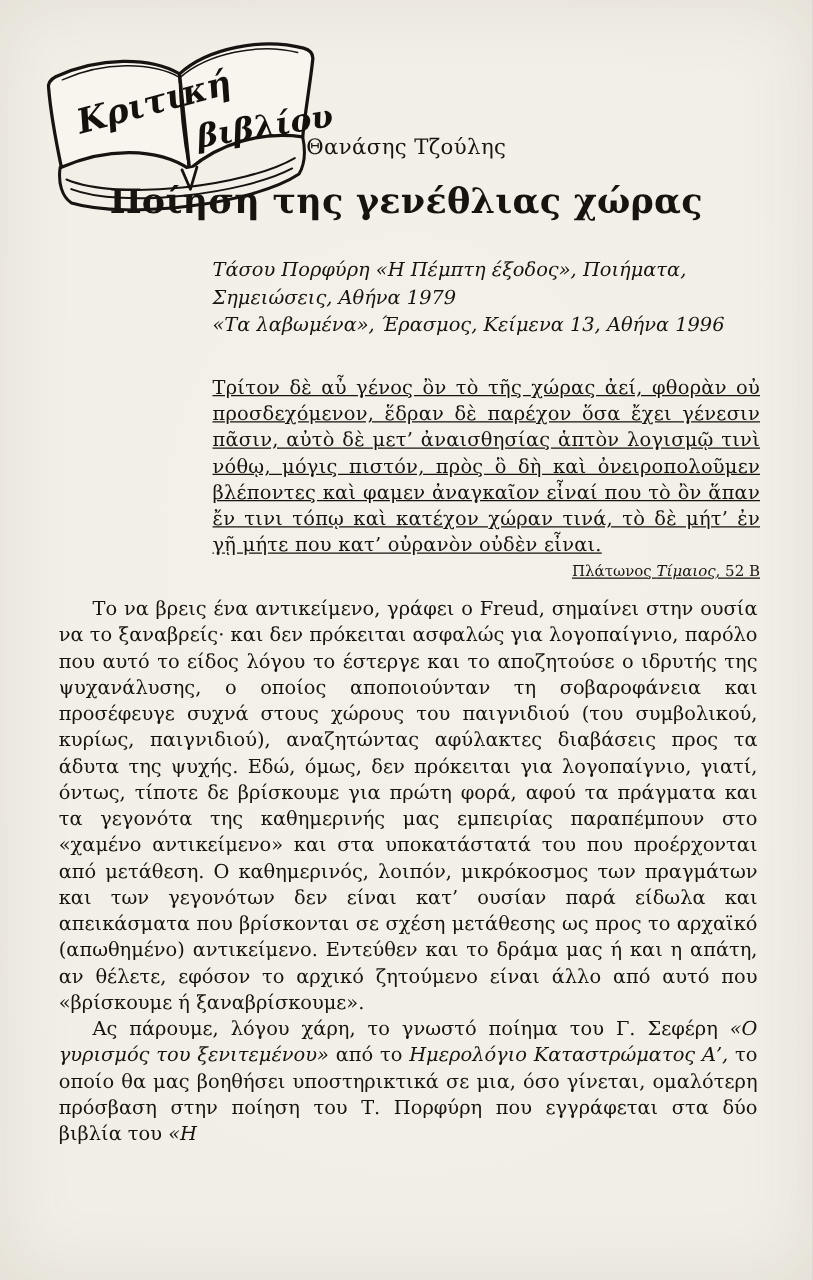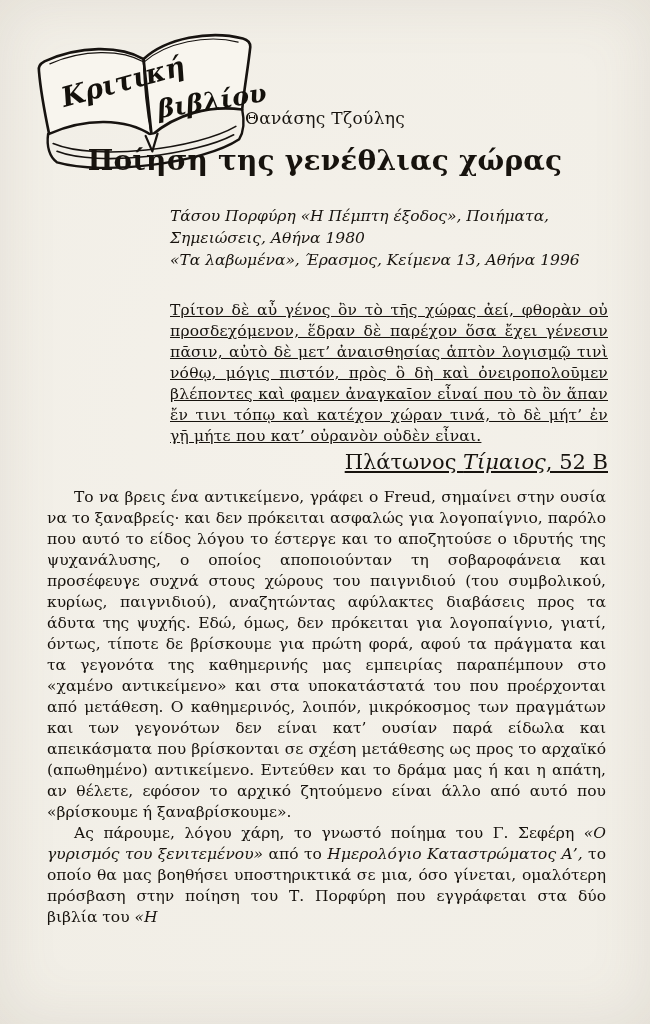--- a/index.html
+++ b/index.html
@@ -56,21 +56,21 @@
   }
   .epigraph-text {
     text-align: justify;
     font-size: 15.5px;
     line-height: 21px;
     letter-spacing: 0.2px;
   }
   .epigraph-attribution {
     margin-top: 3px;
     text-align: right;
-    font-size: 21px;
+    font-size: 12px;
   }
   .body-text {
     margin: 13px 44px 0 47px;
   }
   .body-para {
     margin: 0;
     text-align: justify;
     text-indent: 27px;
     font-size: 15.5px;
     line-height: 21px;
@@ -105,21 +105,21 @@
       <text class="book-text" font-size="25" transform="translate(132,99) rotate(-9)">βιβλίου</text>
     </svg>
   </div>
 
   <div class="author">Θανάσης Τζούλης</div>
 
   <div class="title">Ποίηση της γενέθλιας χώρας</div>
 
   <div class="bibliography">
       <div class="bib-line">Τάσου Πορφύρη «Η Πέμπτη έξοδος», Ποιήματα,</div>
-      <div class="bib-line">Σημειώσεις, Αθήνα 1980</div>
+      <div class="bib-line">Σημειώσεις, Αθήνα 1979</div>
       <div class="bib-line">«Τα λαβωμένα», Έρασμος, Κείμενα 13, Αθήνα 1996</div>
     </div>
 
   <div class="epigraph">
     <div class="epigraph-text">Τρίτον δὲ αὖ γένος ὂν τὸ τῆς χώρας ἀεί, φθορὰν οὐ προσδεχόμενον, ἕδραν δὲ παρέχον ὅσα ἔχει γένεσιν πᾶσιν, αὐτὸ δὲ μετ’ ἀναισθησίας ἁπτὸν λογισμῷ τινὶ νόθῳ, μόγις πιστόν, πρὸς ὃ δὴ καὶ ὀνειροπολοῦμεν βλέποντες καὶ φαμεν ἀναγκαῖον εἶναί που τὸ ὂν ἅπαν ἔν τινι τόπῳ καὶ κατέχον χώραν τινά, τὸ δὲ μήτ’ ἐν γῇ μήτε που κατ’ οὐρανὸν οὐδὲν εἶναι.</div>
     <div class="epigraph-attribution"><span>Πλάτωνος </span><span class="italic">Τίμαιος</span><span>, 52 B</span></div>
   </div>
 
   <div class="body-text">
       <p class="body-para"><span>Το να βρεις ένα αντικείμενο, γράφει ο Freud, σημαίνει στην ουσία να το ξαναβρείς· και δεν πρόκειται ασφαλώς για λογοπαίγνιο, παρόλο που αυτό το είδος λόγου το έστεργε και το αποζητούσε ο ιδρυτής της ψυχανάλυσης, ο οποίος αποποιούνταν τη σοβαροφάνεια και προσέφευγε συχνά στους χώρους του παιγνιδιού (του συμβολικού, κυρίως, παιγνιδιού), αναζητώντας αφύλακτες διαβάσεις προς τα άδυτα της ψυχής. Εδώ, όμως, δεν πρόκειται για λογοπαίγνιο, γιατί, όντως, τίποτε δε βρίσκουμε για πρώτη φορά, αφού τα πράγματα και τα γεγονότα της καθημερινής μας εμπειρίας παραπέμπουν στο «χαμένο αντικείμενο» και στα υποκατάστατά του που προέρχονται από μετάθεση. Ο καθημερινός, λοιπόν, μικρόκοσμος των πραγμάτων και των γεγονότων δεν είναι κατ’ ουσίαν παρά είδωλα και απεικάσματα που βρίσκονται σε σχέση μετάθεσης ως προς το αρχαϊκό (απωθημένο) αντικείμενο. Εντεύθεν και το δράμα μας ή και η απάτη, αν θέλετε, εφόσον το αρχικό ζητούμενο είναι άλλο από αυτό που «βρίσκουμε ή ξαναβρίσκουμε».</span></p>

